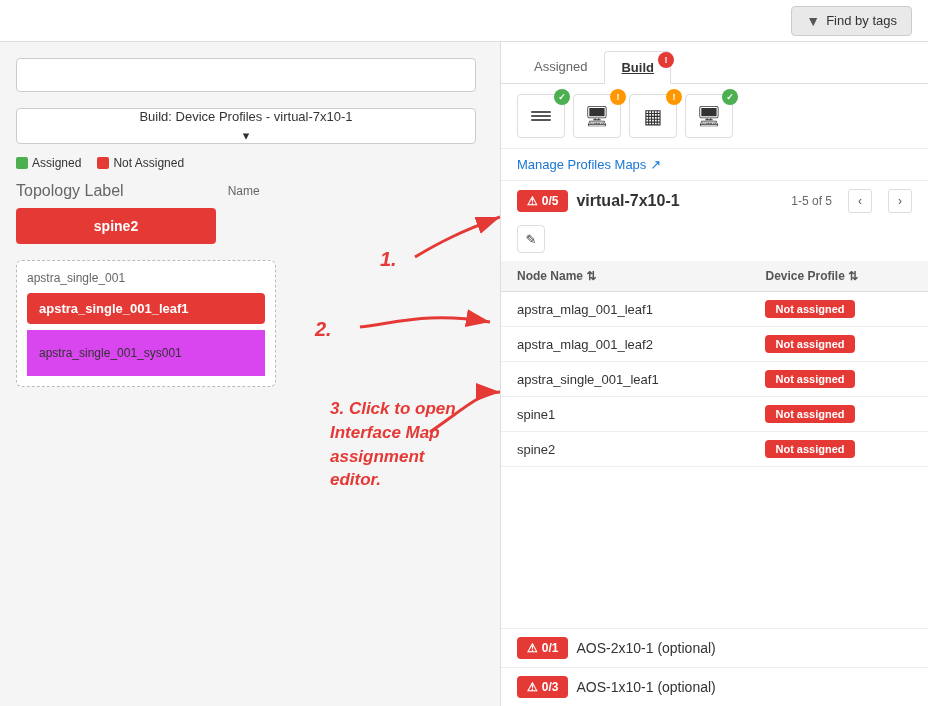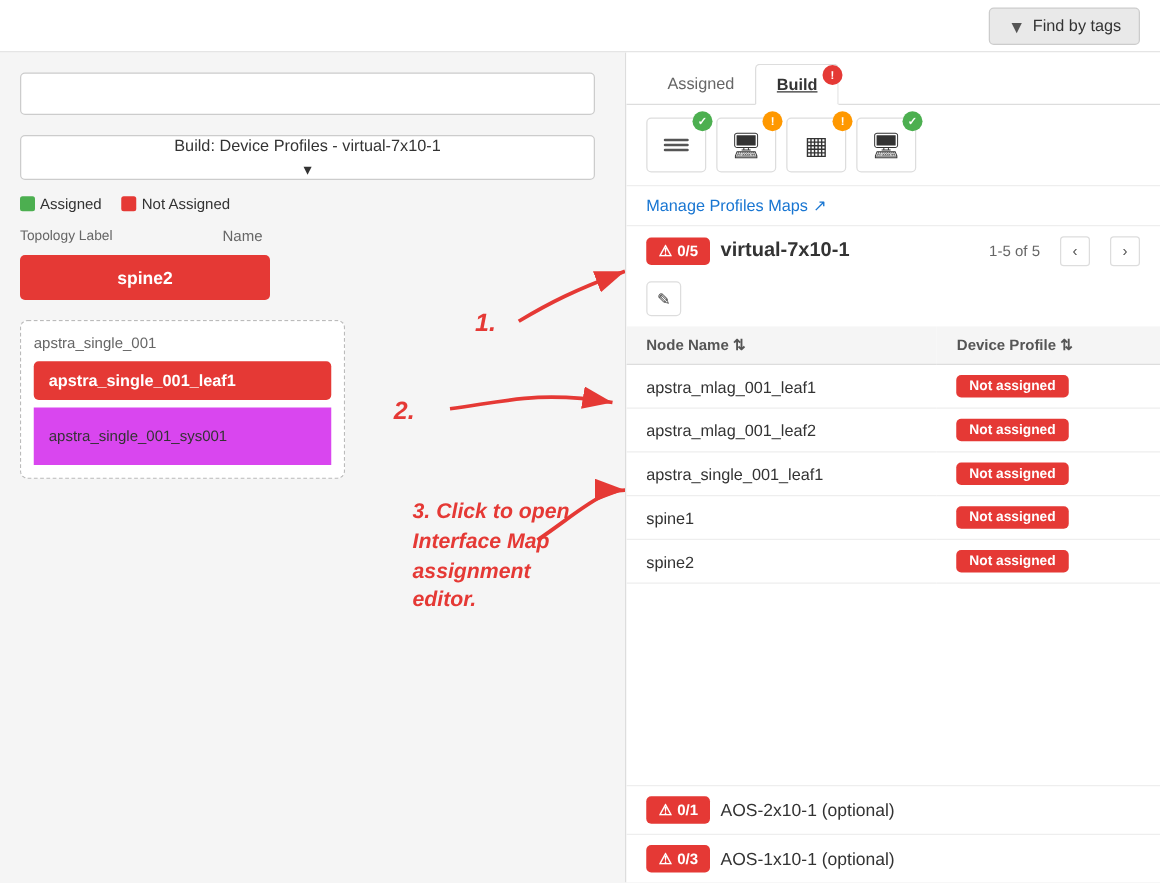--- a/index.html
+++ b/index.html
@@ -26,21 +26,21 @@
 
     
     .legend { display: flex; gap: 16px; margin-bottom: 12px; align-items: center; font-size: 12px; }
     .legend-item { display: flex; align-items: center; gap: 4px; }
     .legend-dot { width: 12px; height: 12px; border-radius: 2px; }
     .legend-dot.green { background: #4caf50; }
     .legend-dot.red { background: #e53935; }
 
     
     .topology-row { display: flex; align-items: center; margin-bottom: 8px; }
-    .topology-label { font-size: 11px; color: #666; margin-right: 8px; }
+    .topology-label { font-size: 16px; color: #666; margin-right: 24px; }
     .name-label { font-size: 12px; color: #666; }
 
     
     .spine-node { background: #e53935; color: #fff; border-radius: 4px; padding: 10px 16px; text-align: center; font-weight: 600; font-size: 14px; width: 200px; margin-bottom: 16px; }
 
     
     .device-box { border: 1px dashed #bbb; border-radius: 6px; padding: 10px; width: 260px; background: #fff; }
     .device-box-title { font-size: 12px; color: #666; margin-bottom: 8px; }
     .leaf-node { background: #e53935; color: #fff; border-radius: 4px; padding: 8px 12px; font-weight: 600; font-size: 13px; margin-bottom: 6px; }
     .sys-node { background: #d946ef; color: #333; border-radius: 0; padding: 16px 12px; font-size: 12px; }

